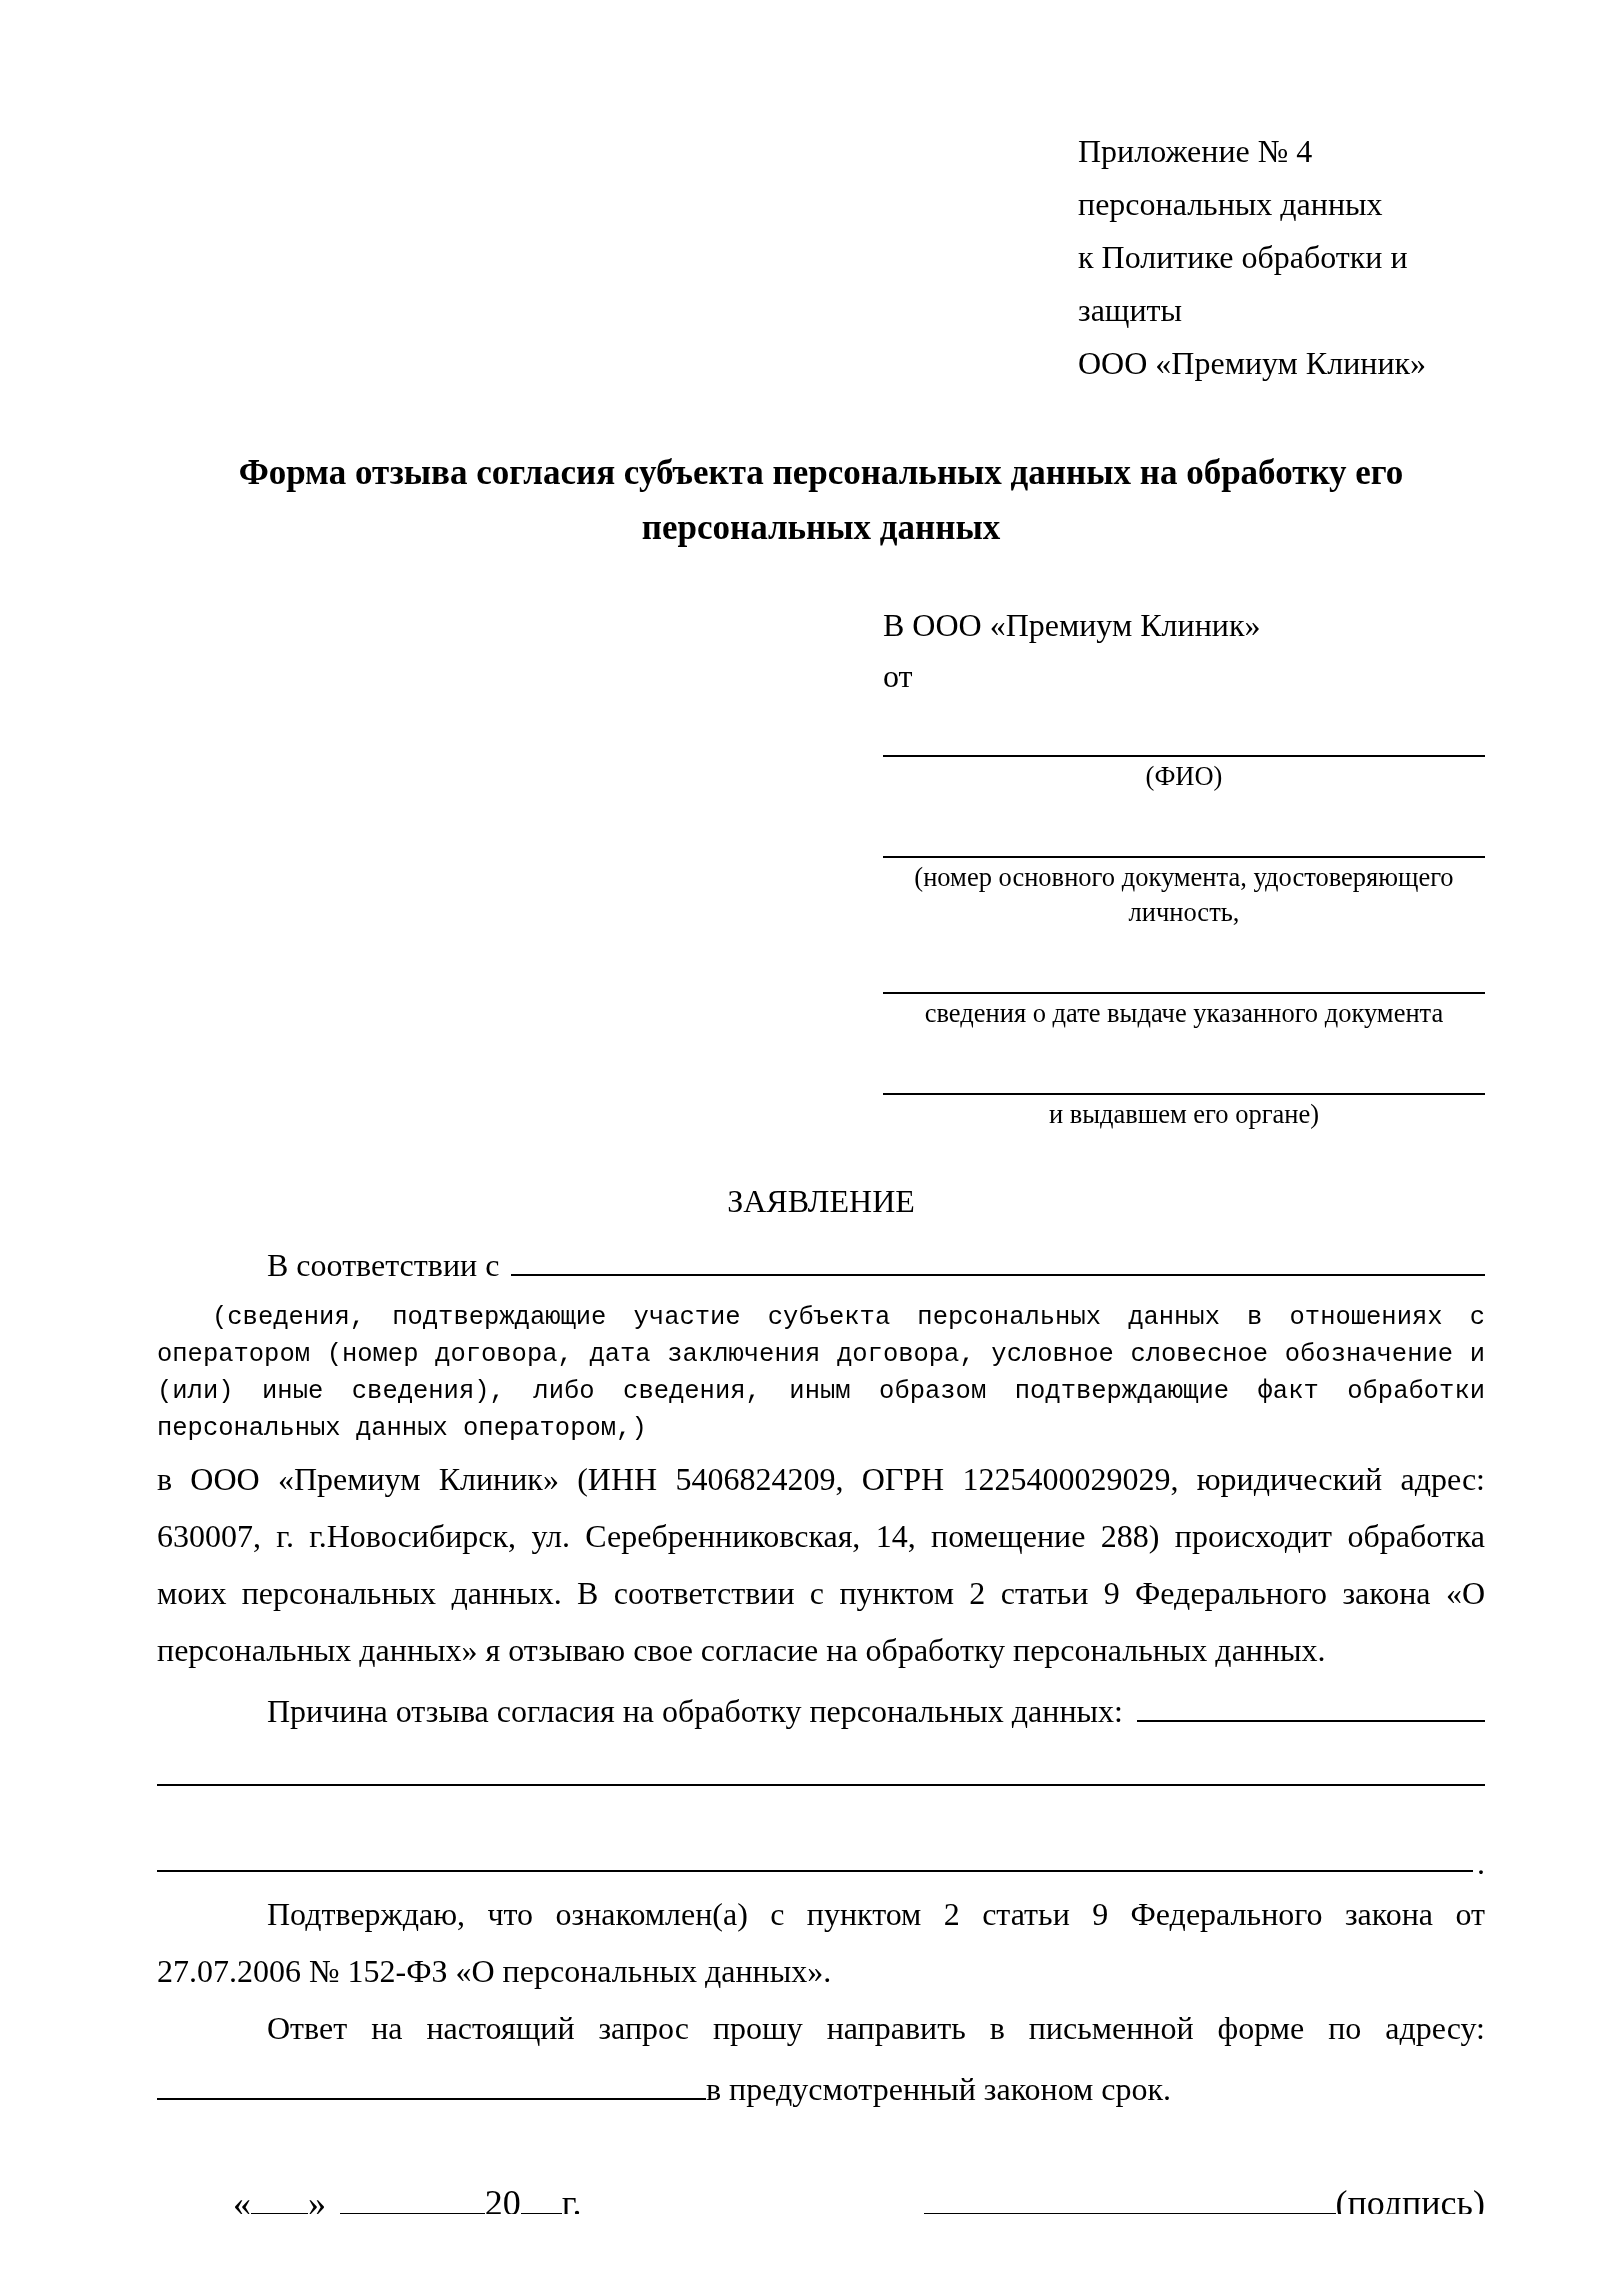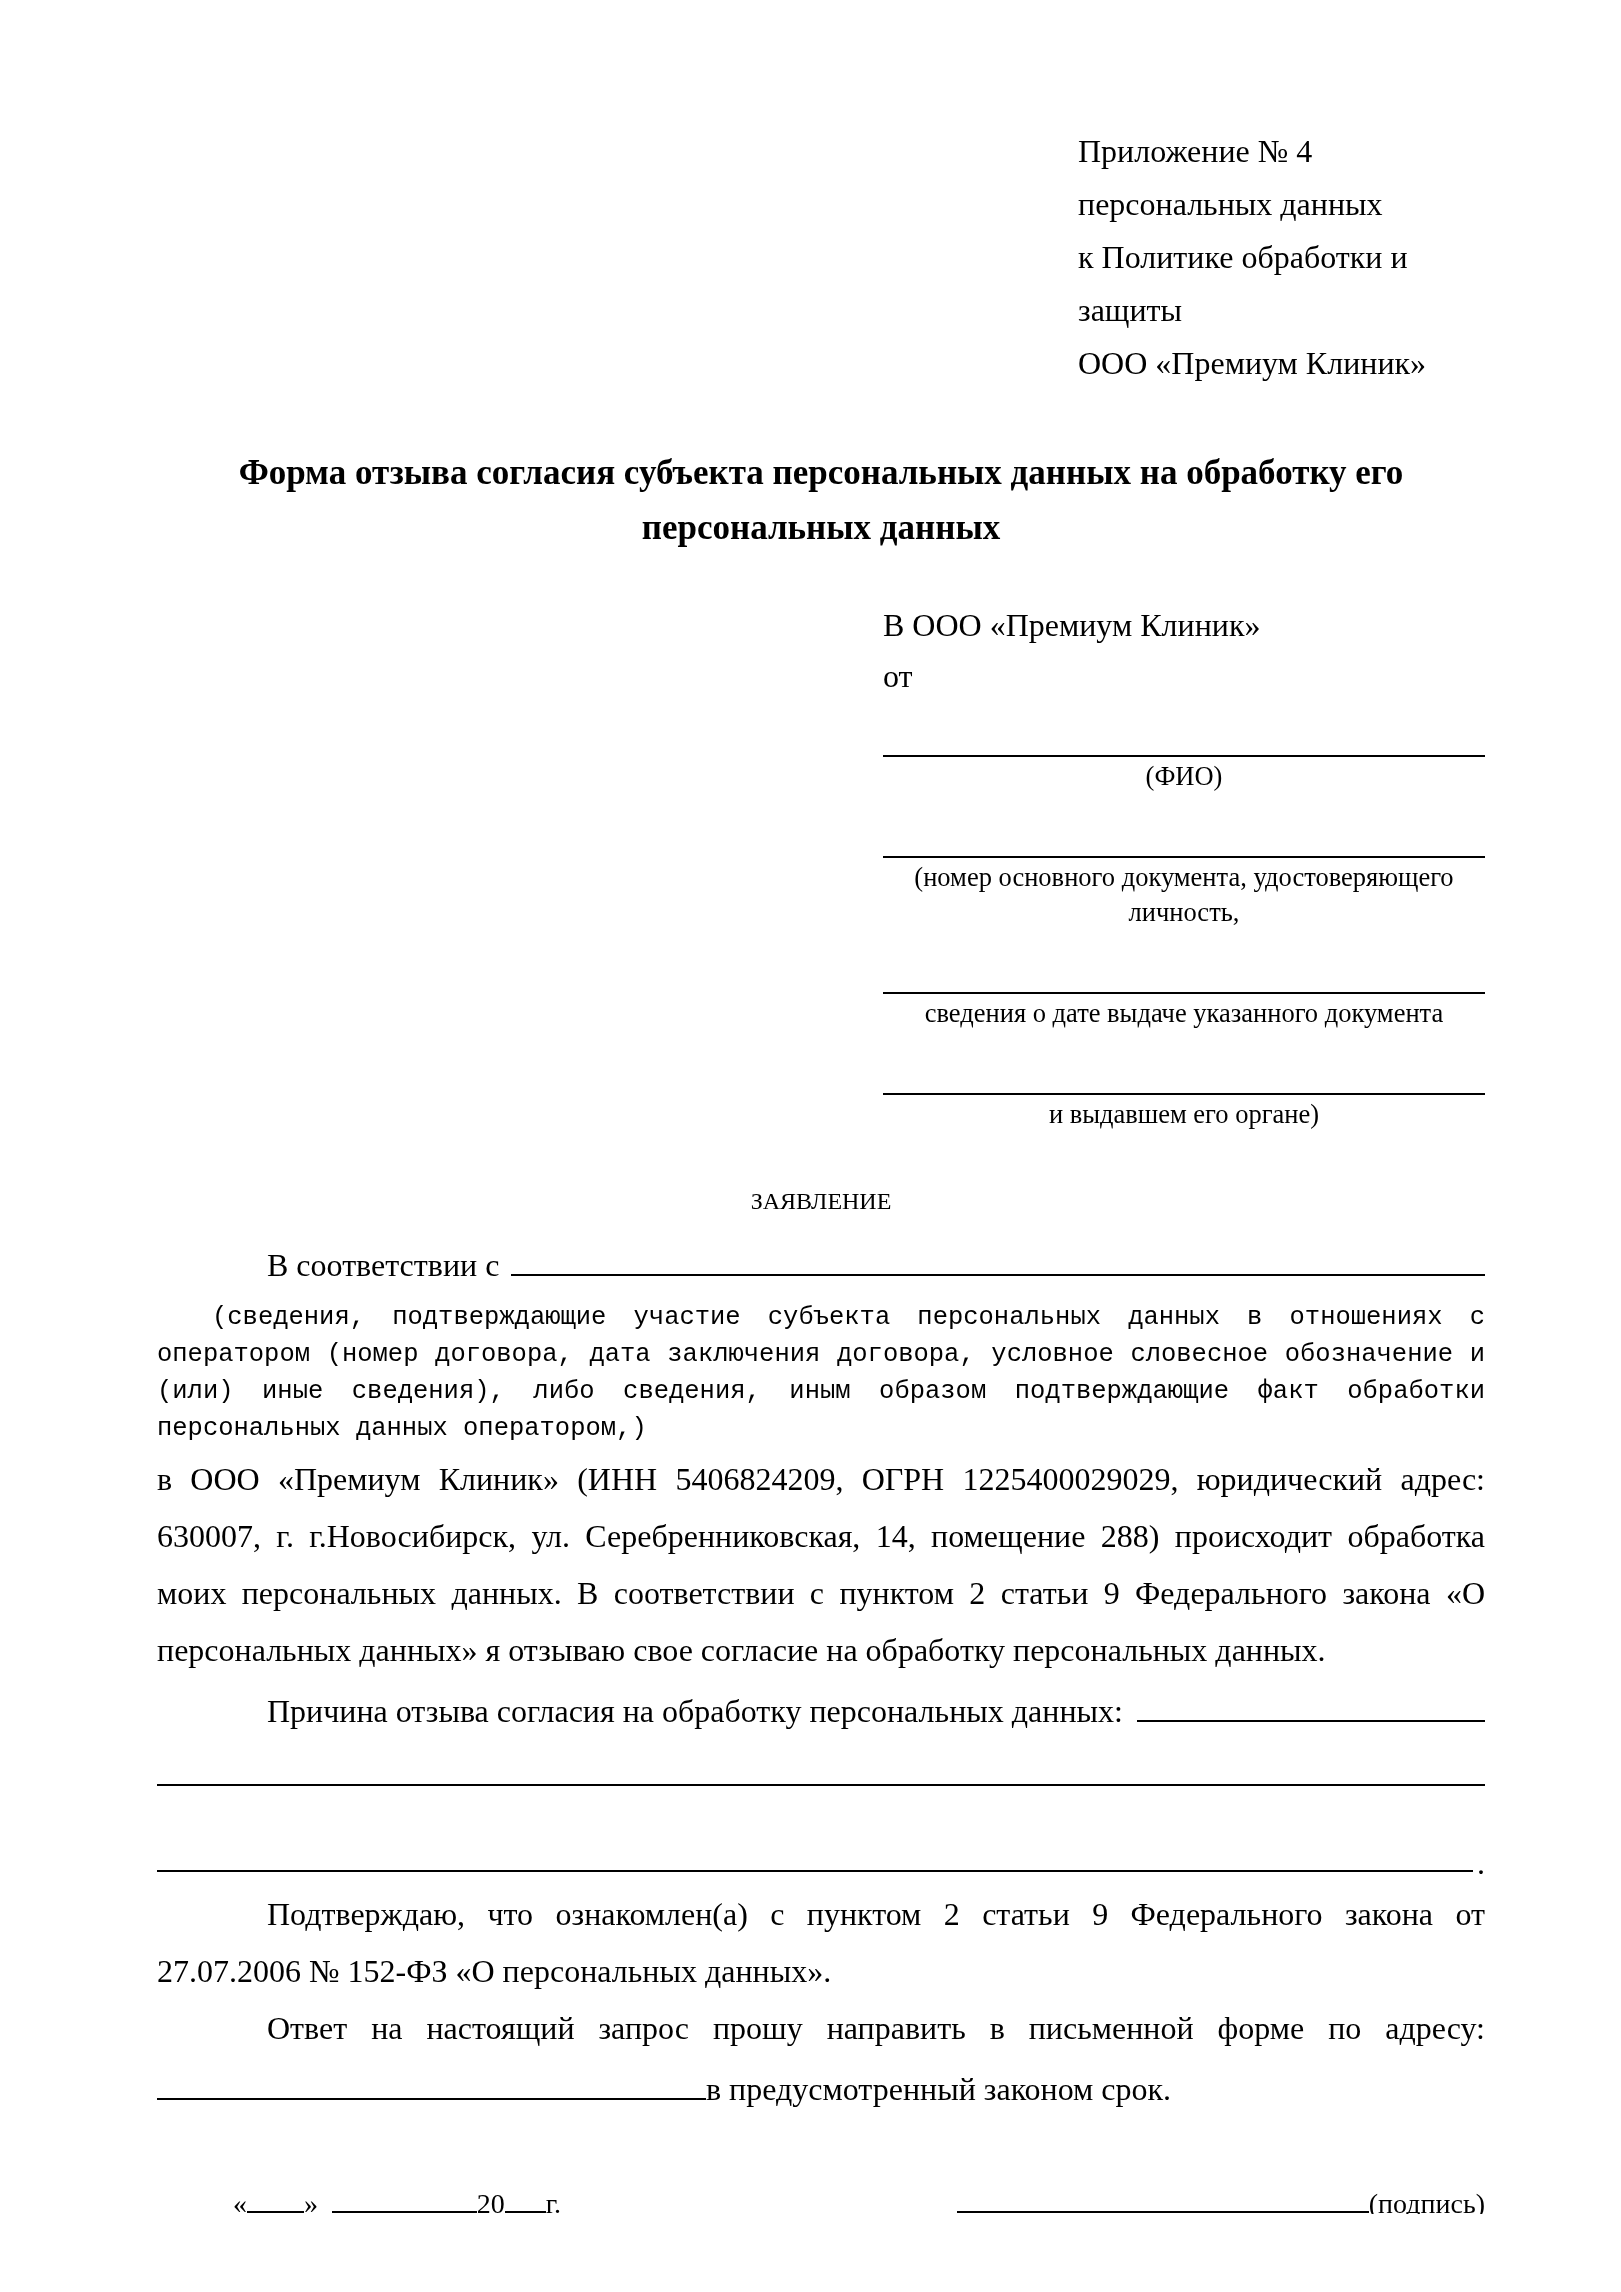--- a/index.html
+++ b/index.html
@@ -47,21 +47,21 @@
   .recipient .cap {
     font-size: 26.5px;
     line-height: 35px;
     text-align: center;
     padding-top: 2px;
   }
   .recipient .gap { height: 35px; }
   
   .statement-heading {
     margin-top: 45px;
-    font-size: 24px;
+    font-size: 32px;
     text-align: center;
     line-height: 49px;
   }
   .intro-row {
     margin-top: 11.8px;
     display: flex;
     align-items: baseline;
     padding-left: 110px;
     font-size: 32px;
     line-height: 51px;
@@ -142,21 +142,21 @@
     width: 549px;
     border-bottom: 2.9px solid #000;
     height: 43px;
   }
   
   .footer-row {
     margin-top: 60px;
     display: flex;
     justify-content: space-between;
     align-items: baseline;
-    font-size: 28px;
+    font-size: 36px;
     line-height: 51px;
   }
   .date-part { padding-left: 76px; white-space: nowrap; }
   .blank {
     display: inline-block;
     border-bottom: 2.9px solid #000;
     height: 33px;
     vertical-align: baseline;
   }
   .blank.day { width: 57px; }

